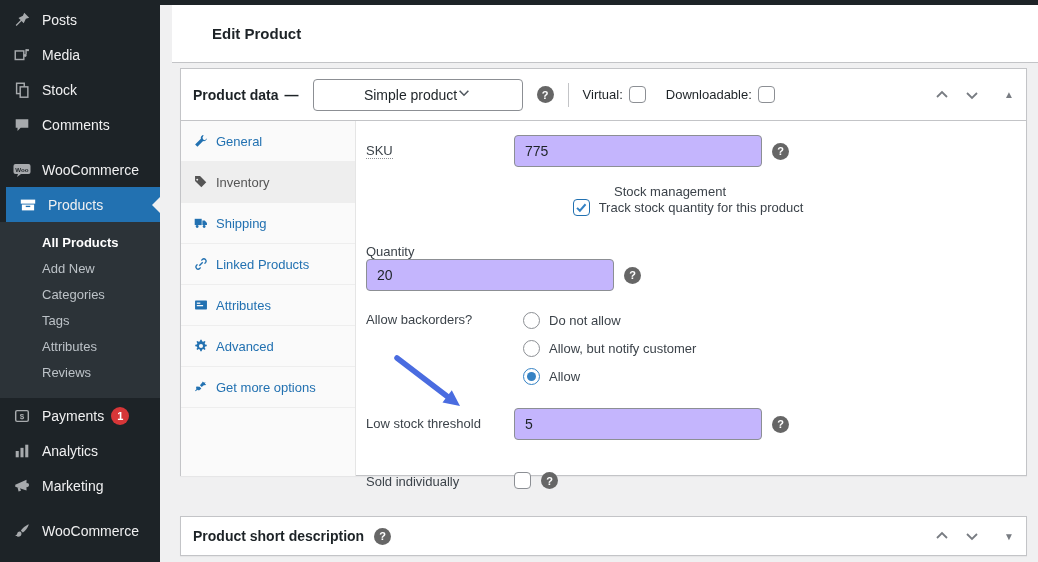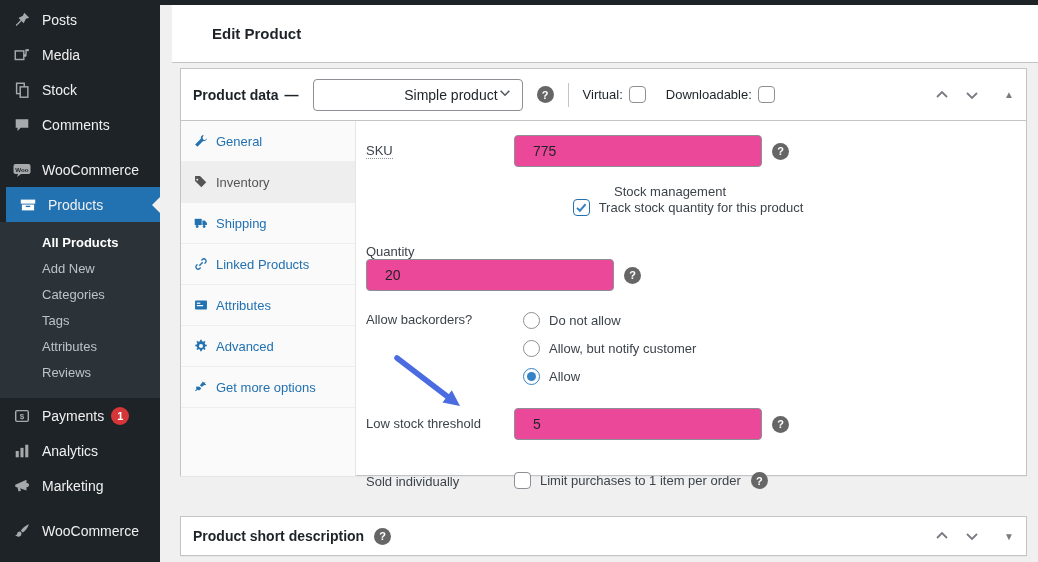--- a/index.html
+++ b/index.html
@@ -30,21 +30,21 @@
   .panel { position:absolute; background:#fff; border:1px solid #c3c4c7; box-shadow:0 1px 1px rgba(0,0,0,.04); }
   #product-data-panel { left:180px; top:68px; width:847px; height:408px; }
   #short-desc-panel  { left:180px; top:516px; width:847px; height:40px; }
 
   .panel-header { display:flex; align-items:center; height:52px; border-bottom:1px solid #c3c4c7; padding:0 12px; }
   .panel-header.slim { height:38px; border-bottom:none; }
   .panel-title { font-size:14px; font-weight:bold; color:#1d2327; white-space:nowrap; }
   .title-dash { font-size:14px; font-weight:bold; color:#1d2327; margin-left:6px; }
 
   .type-select { margin-left:14px; width:210px; height:32px; border:1px solid #8c8f94; border-radius:4px; background:#fff;
-      display:flex; align-items:center; justify-content:flex-end; padding:12px 10px; font-size:14px; color:#1d2327; cursor:pointer; }
+      display:flex; align-items:center; justify-content:center; padding:12px 10px; font-size:14px; color:#1d2327; cursor:pointer; }
   .chev { color:#50575e; }
 
   .help-tip { width:17px; height:17px; border-radius:50%; background:#666; color:#fff; font-size:11px; font-weight:bold;
       display:inline-flex; align-items:center; justify-content:center; cursor:pointer; flex:none; }
   .ht-ml { margin-left:14px; } .ht-ml2 { margin-left:10px; }
   .v-divider { width:1px; height:24px; background:#c3c4c7; margin:0 14px; }
 
   .inline-check { display:flex; align-items:center; font-size:13px; color:#1d2327; margin-right:20px; }
   .inline-check .cb { margin-left:6px; }
   .cb { width:17px; height:17px; border:1px solid #8c8f94; border-radius:4px; background:#fff; cursor:pointer;
@@ -63,22 +63,22 @@
   .tab .tab-icon { width:15px; height:15px; margin-right:8px; display:flex; align-items:center; justify-content:center; flex:none; }
   .tab.active { background:#eee; color:#555; }
 
   
   .form { flex:1; padding:14px 16px 0 10px; font-size:13px; color:#3c434a; }
   .form-row { display:flex; align-items:flex-start; }
   .form-label { width:148px; flex:none; padding-top:8px; }
   .form-label.mid { padding-top:1px; }
   .dotted-u { border-bottom:1px dotted #8c8f94; cursor:help; }
   .field-wrap { display:flex; align-items:center; }
-  .text-input { width:248px; height:32px; border:1px solid #8c8f94; border-radius:4px; padding:0 18px; font-size:14px;
-      color:#1d2327; background:#ec4899; font-family:"Liberation Sans", sans-serif; }
+  .text-input { width:248px; height:32px; border:1px solid #8c8f94; border-radius:4px; padding:0 10px; font-size:14px;
+      color:#1d2327; background:#c4b5fd; font-family:"Liberation Sans", sans-serif; }
   .check-label { margin-left:9px; cursor:pointer; }
   .radio-group { display:flex; flex-direction:column; gap:11px; padding-top:1px; }
   .radio-opt { display:flex; align-items:center; cursor:pointer; }
   .radio { width:17px; height:17px; border-radius:50%; border:1px solid #8c8f94; background:#fff; position:relative; flex:none; }
   .radio.selected { border-color:#3582c4; }
   .radio.selected::after { content:""; position:absolute; left:3px; top:3px; right:3px; bottom:3px; border-radius:50%; background:#3582c4; }
   .radio-opt span { margin-left:9px; }
   .mb16 { margin-bottom:16px; } .mb20 { margin-bottom:20px;flex-direction:column; } .mb24 { margin-bottom:23px; } .mb34 { margin-bottom:32px; }
 
   .annotation-arrow { position:absolute; left:388px; top:350px; pointer-events:none; }
@@ -378,21 +378,20 @@
           <span class="field-wrap">
             <input class="text-input" type="text" value="5" style="">
             <span class="help-tip ht-ml2">?</span>
           </span>
         </div>
 
         <div class="form-row" style="align-items:center;">
           <span class="form-label mid">Sold individually</span>
           <span class="field-wrap">
             <span class="cb"></span>
-            <span class="check-label">Limit purchases to 1 item per order</span>
             <span class="help-tip ht-ml2">?</span>
           </span>
         </div>
 
       </div>
     </div>
   </div>
 
   <div class="panel" id="short-desc-panel">
     <div class="panel-header slim">

